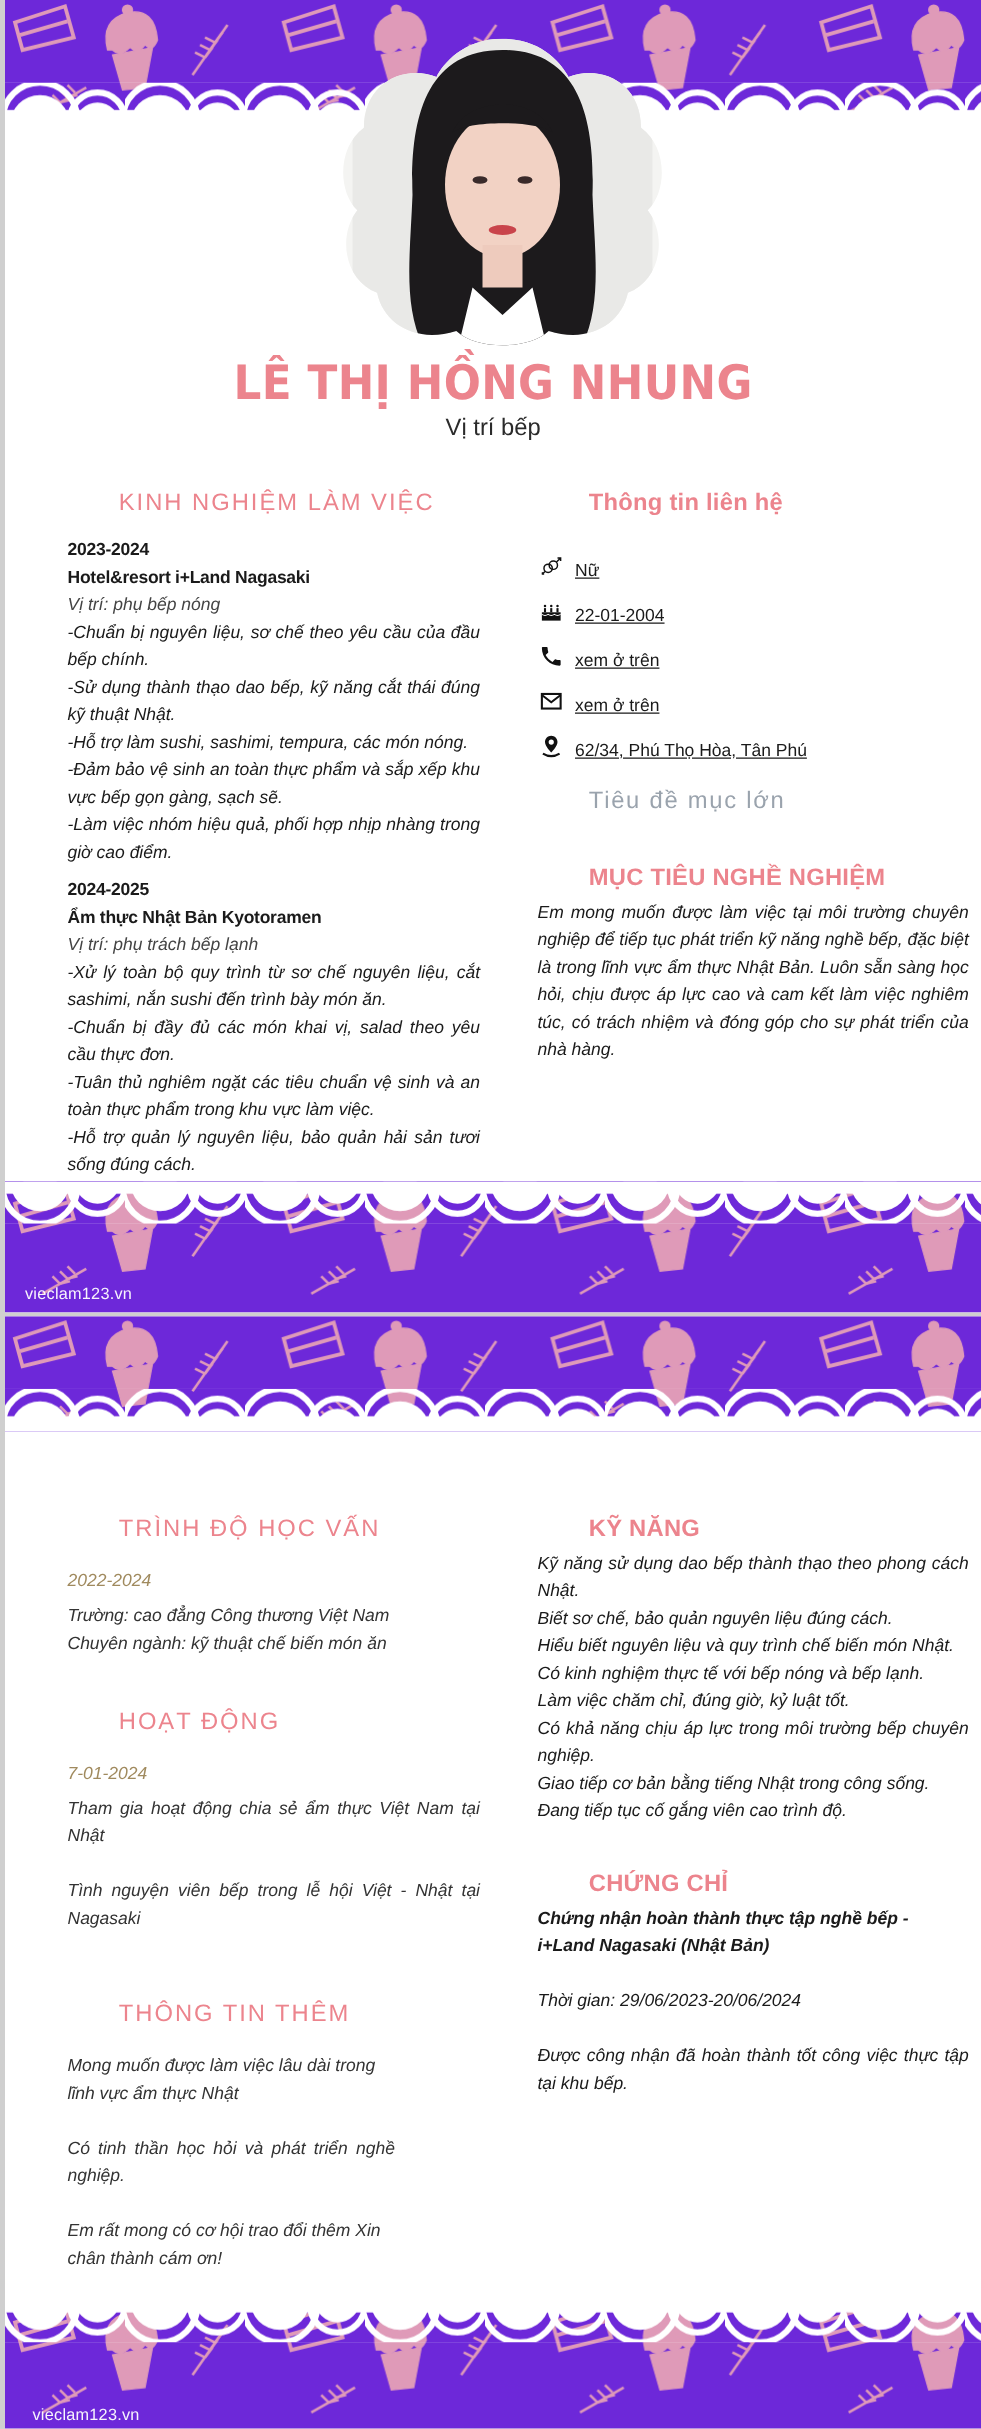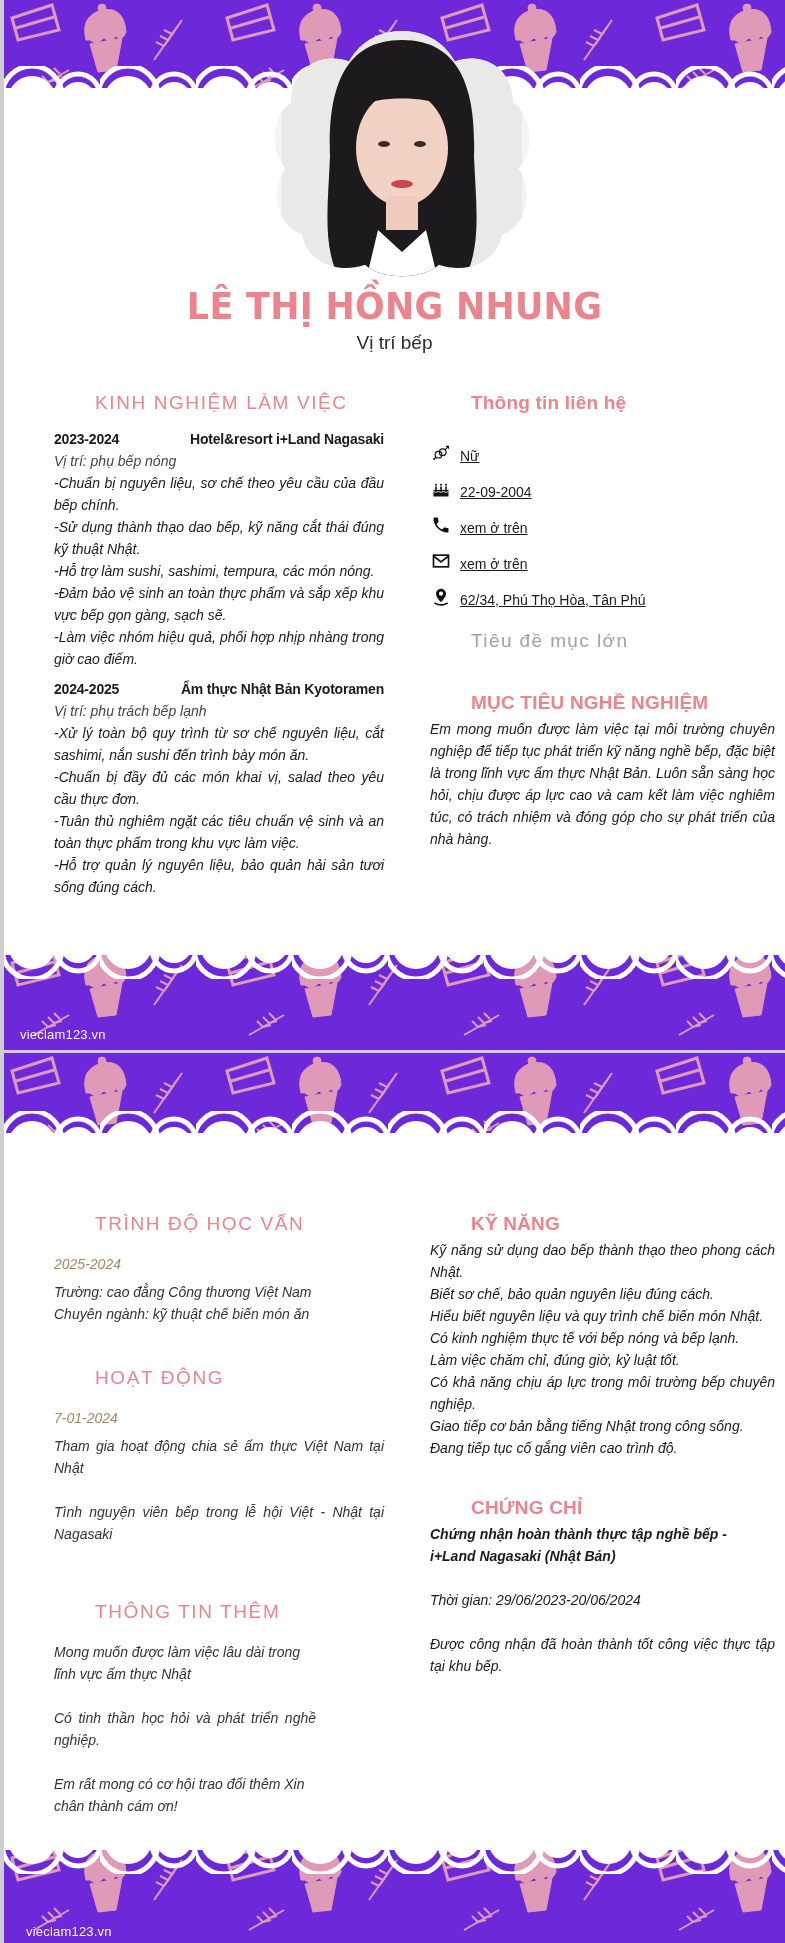--- a/index.html
+++ b/index.html
@@ -31,21 +31,21 @@
 
   .col-left { position: absolute; left: 50px; width: 330px; }
   .col-right { position: absolute; left: 426px; width: 345px; }
 
   .h-sec { color: #ec848d; font-size: 19px; letter-spacing: 1.6px; font-weight: normal; margin-bottom: 14px; margin-left: 41px; }
   .h-sec.bold { font-weight: bold; letter-spacing: .2px; }
   .h-sec.muted { color: #9aa3ad; letter-spacing: 1.4px; }
 
   .txt { font-size: 14px; line-height: 22px; text-align: justify; color: #1a1a1a; font-style: italic; }
   .txt.soft { color: #333; }
-  .job-head { display: flex; justify-content: space-between; font-size: 14px; font-weight: bold; line-height: 22px; letter-spacing: -.2px; }
+  .job-head { display: flex; justify-content: space-between; font-size: 14px; font-weight: bold; line-height: 22px; letter-spacing: -.2px; flex-direction: column; }
   .job-pos { font-style: italic; font-size: 14px; line-height: 22px; color: #444; }
   .date { font-style: italic; font-size: 14px; color: #a08a5e; line-height: 22px; margin-bottom: 6px; }
 
   .contact-row { display: flex; align-items: flex-end; height: 36px; font-size: 14px; text-decoration: underline; }
   .contact-row .ic { width: 22px; height: 22px; margin-right: 8px; display: flex; align-items: center; justify-content: center; }
   .contact-row .ic svg { width: 20px; height: 20px; }
 
   .gap-lg { height: 22px; }
 </style>
 </head>
@@ -175,21 +175,21 @@
             <rect x="3" y="13" width="18" height="8"></rect>
             <rect x="5" y="9" width="2" height="4"></rect>
             <rect x="11" y="9" width="2" height="4"></rect>
             <rect x="17" y="9" width="2" height="4"></rect>
             <circle cx="6" cy="7" r="1.2"></circle>
             <circle cx="12" cy="7" r="1.2"></circle>
             <circle cx="18" cy="7" r="1.2"></circle>
             <path d="M3 15 q3 2 6 0 q3 2 6 0 q3 2 6 0" stroke="#fff" stroke-width="1" fill="none"></path>
           </svg>
       </span>
-      <span>22-09-2004</span>
+      <span>22-01-2004</span>
     </div>
     <div class="contact-row">
       <span class="ic">
         <svg viewBox="0 0 24 24" fill="#111">
             <path d="M6.6 10.8c1.4 2.8 3.8 5.1 6.6 6.6l2.2-2.2c.3-.3.7-.4 1-.2 1.1.4 2.3.6 3.6.6.6 0 1 .4 1 1V20c0 .6-.4 1-1 1C10.6 21 3 13.4 3 4c0-.6.4-1 1-1h3.5c.6 0 1 .4 1 1 0 1.3.2 2.5.6 3.6.1.3 0 .7-.2 1z"></path>
           </svg>
       </span>
       <span>xem ở trên</span>
     </div>
     <div class="contact-row">
@@ -234,21 +234,21 @@
     <svg class="pattern">
         <rect width="100%" height="100%" fill="url(#bake)"></rect>
       </svg>
     <svg class="scallop" style="bottom:0">
         <rect width="100%" height="100%" fill="url(#scallopDown)"></rect>
       </svg>
   </div>
 
   <div class="col-left" style="top:160px;">
     <h2 class="h-sec" style="margin-bottom:18px">TRÌNH ĐỘ HỌC VẤN</h2>
-    <div class="date">2025-2024</div>
+    <div class="date">2022-2024</div>
     <div class="txt soft">Trường: cao đẳng Công thương Việt Nam</div>
     <div class="txt soft">Chuyên ngành: kỹ thuật chế biến món ăn</div>
 
     <h2 class="h-sec" style="margin-top:42px;margin-bottom:18px">HOẠT ĐỘNG</h2>
     <div class="date">7-01-2024</div>
     <div class="txt soft">Tham gia hoạt động chia sẻ ẩm thực Việt Nam tại Nhật</div>
     <div class="gap-lg"></div>
     <div class="txt soft">Tình nguyện viên bếp trong lễ hội Việt - Nhật tại Nagasaki</div>
 
     <h2 class="h-sec" style="margin-top:56px;margin-bottom:18px">THÔNG TIN THÊM</h2>

